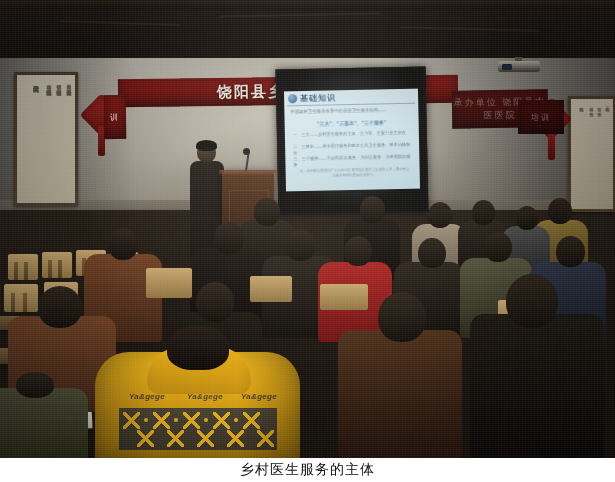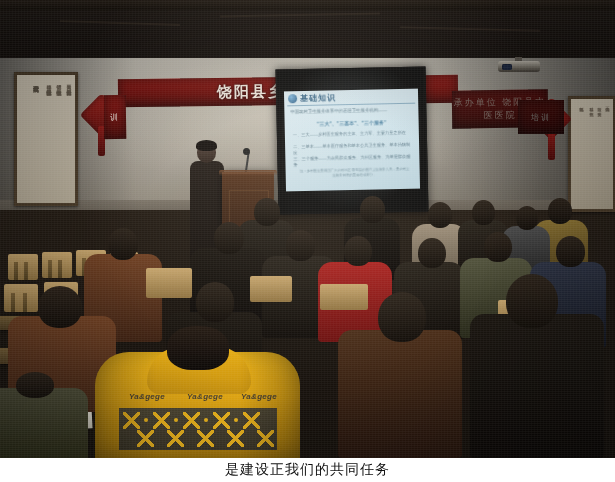--- a/index.html
+++ b/index.html
@@ -540,15 +540,15 @@
         <div class="hd-x" style="left:108px;top:22px;"></div>
         <div class="hd-x" style="left:138px;top:22px;"></div>
       </div>
       <div class="hd-shadow"></div>
     </div>
 
     <div id="photo-grade"></div>
     <div id="photo-noise"></div>
   </div>
 
-  <div id="caption">是建设正我们的共同任务</div>
+  <div id="caption">乡村医生服务的主体</div>
 
 </div>
 
 </body></html>

